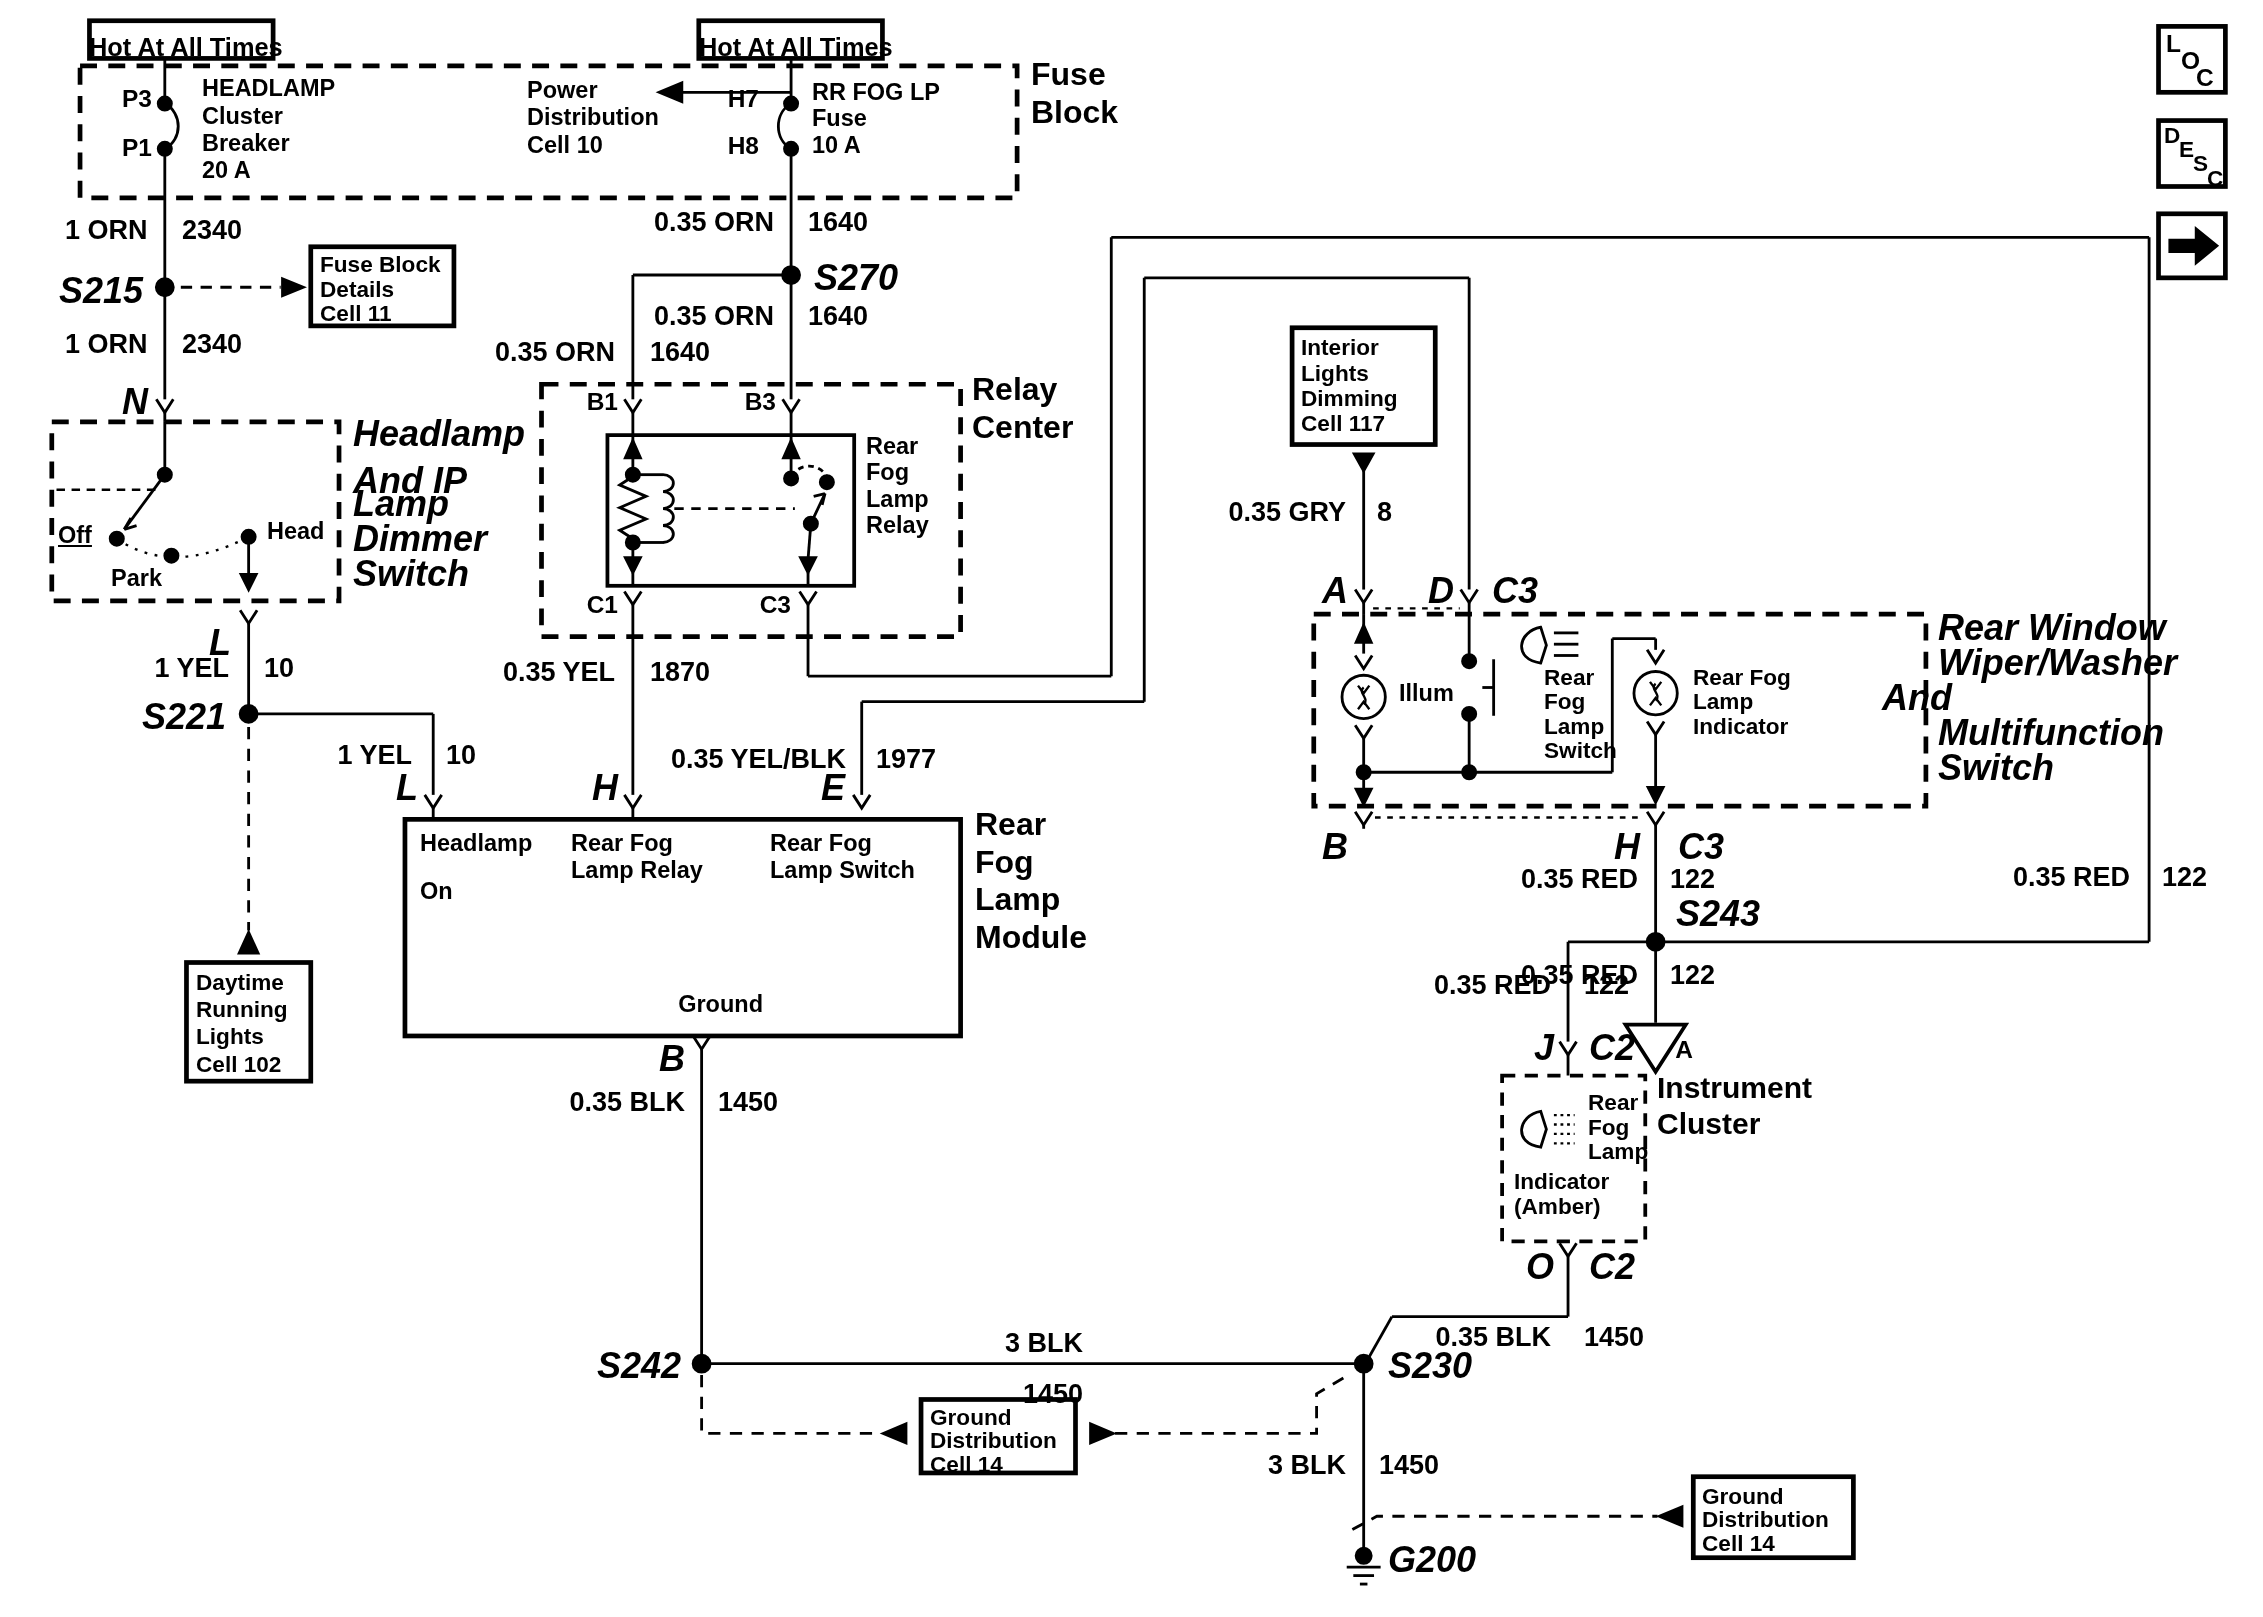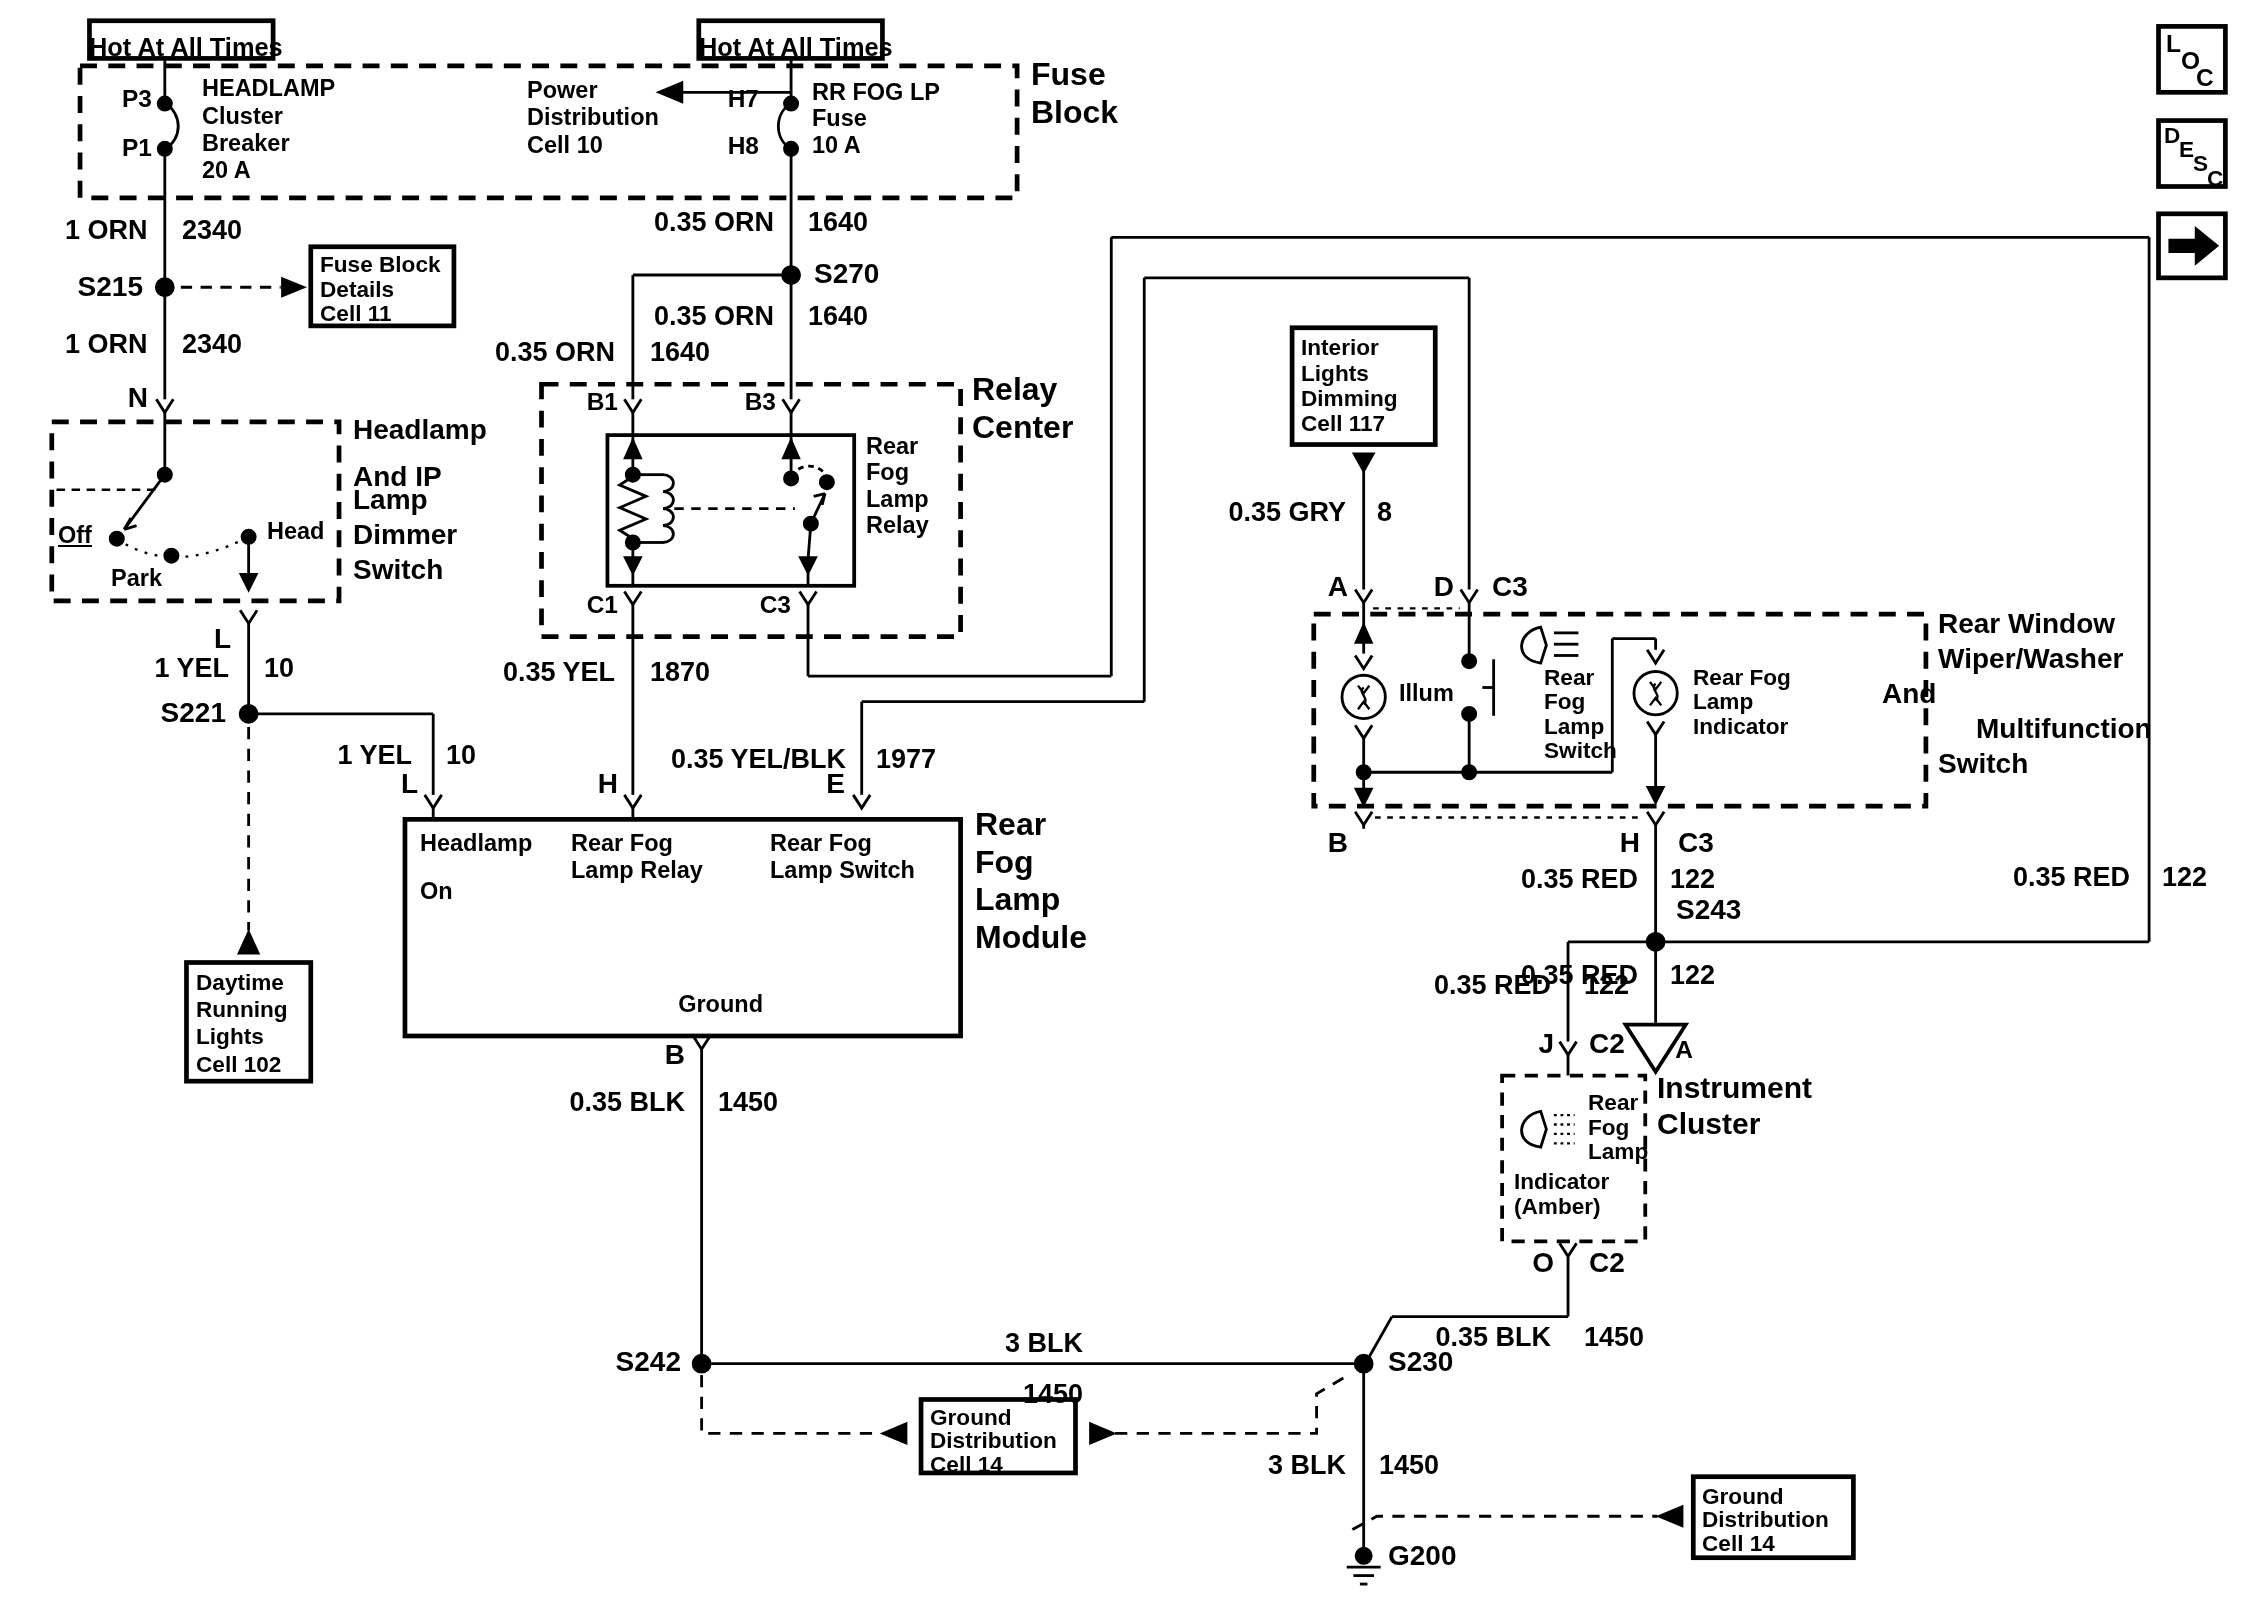--- a/index.html
+++ b/index.html
@@ -3,21 +3,21 @@
 <meta charset="utf-8">
 <style>
   html,body{margin:0;padding:0;background:#fff;}
   #canvas{position:relative;width:2264px;height:1618px;background:#fff;overflow:hidden;
           font-family:"Liberation Sans","DejaVu Sans",sans-serif;}
   svg{position:absolute;left:0;top:0;}
   .t{position:absolute;font-weight:bold;color:#000;white-space:pre;line-height:1;}
   .ra{text-align:right;}
   .ctr{text-align:right;margin-top:8px;}
   .s24{font-size:22.6px;} .s25{font-size:23.5px;} .s26{font-size:24.5px;}
-  .s27{font-size:25.4px;} .s29{font-size:27px;} .s30{font-size:28px;}
+  .s27{font-size:25.4px;} .s29{font-size:27px;} .s30{font-size:36px;font-style:italic;}
   .s32{font-size:30px;} .s34{font-size:32px;}
 </style>
 </head>
 <body>
 
 <div id="canvas">
 
 <svg width="2264" height="1618" viewBox="0 0 2404 1718">
   <g stroke="#000" fill="none" stroke-width="3">
 
@@ -418,21 +418,21 @@
 <div class="t s24" style="left:1544px;top:667px;">Rear</div>
 <div class="t s24" style="left:1544px;top:691px;">Fog</div>
 <div class="t s24" style="left:1544px;top:716px;">Lamp</div>
 <div class="t s24" style="left:1544px;top:740px;">Switch</div>
 <div class="t s24" style="left:1693px;top:667px;">Rear Fog</div>
 <div class="t s24" style="left:1693px;top:691px;">Lamp</div>
 <div class="t s24" style="left:1693px;top:716px;">Indicator</div>
 <div class="t s30" style="left:1938px;top:610px;">Rear Window</div>
 <div class="t s30" style="left:1938px;top:645px;">Wiper/Washer</div>
 <div class="t s30" style="left:1882px;top:680px;">And</div>
-<div class="t s30" style="left:1938px;top:715px;margin-left:38px;">Multifunction</div>
+<div class="t s30" style="left:1938px;top:715px;">Multifunction</div>
 <div class="t s30" style="left:1938px;top:750px;">Switch</div>
 
 <div class="t s30 ra" style="left:1254px;top:829px;width:94px;">B</div>
 <div class="t s30 ra" style="left:1546px;top:829px;width:94px;">H</div>
 <div class="t s30" style="left:1678px;top:829px;">C3</div>
 
 <div class="t s29 ra" style="left:1450px;top:866px;width:188px;">0.35 RED</div>
 <div class="t s29" style="left:1670px;top:866px;">122</div>
 <div class="t s30" style="left:1676px;top:896px;">S243</div>
 <div class="t s29 ra" style="left:1942px;top:864px;width:188px;">0.35 RED</div>

